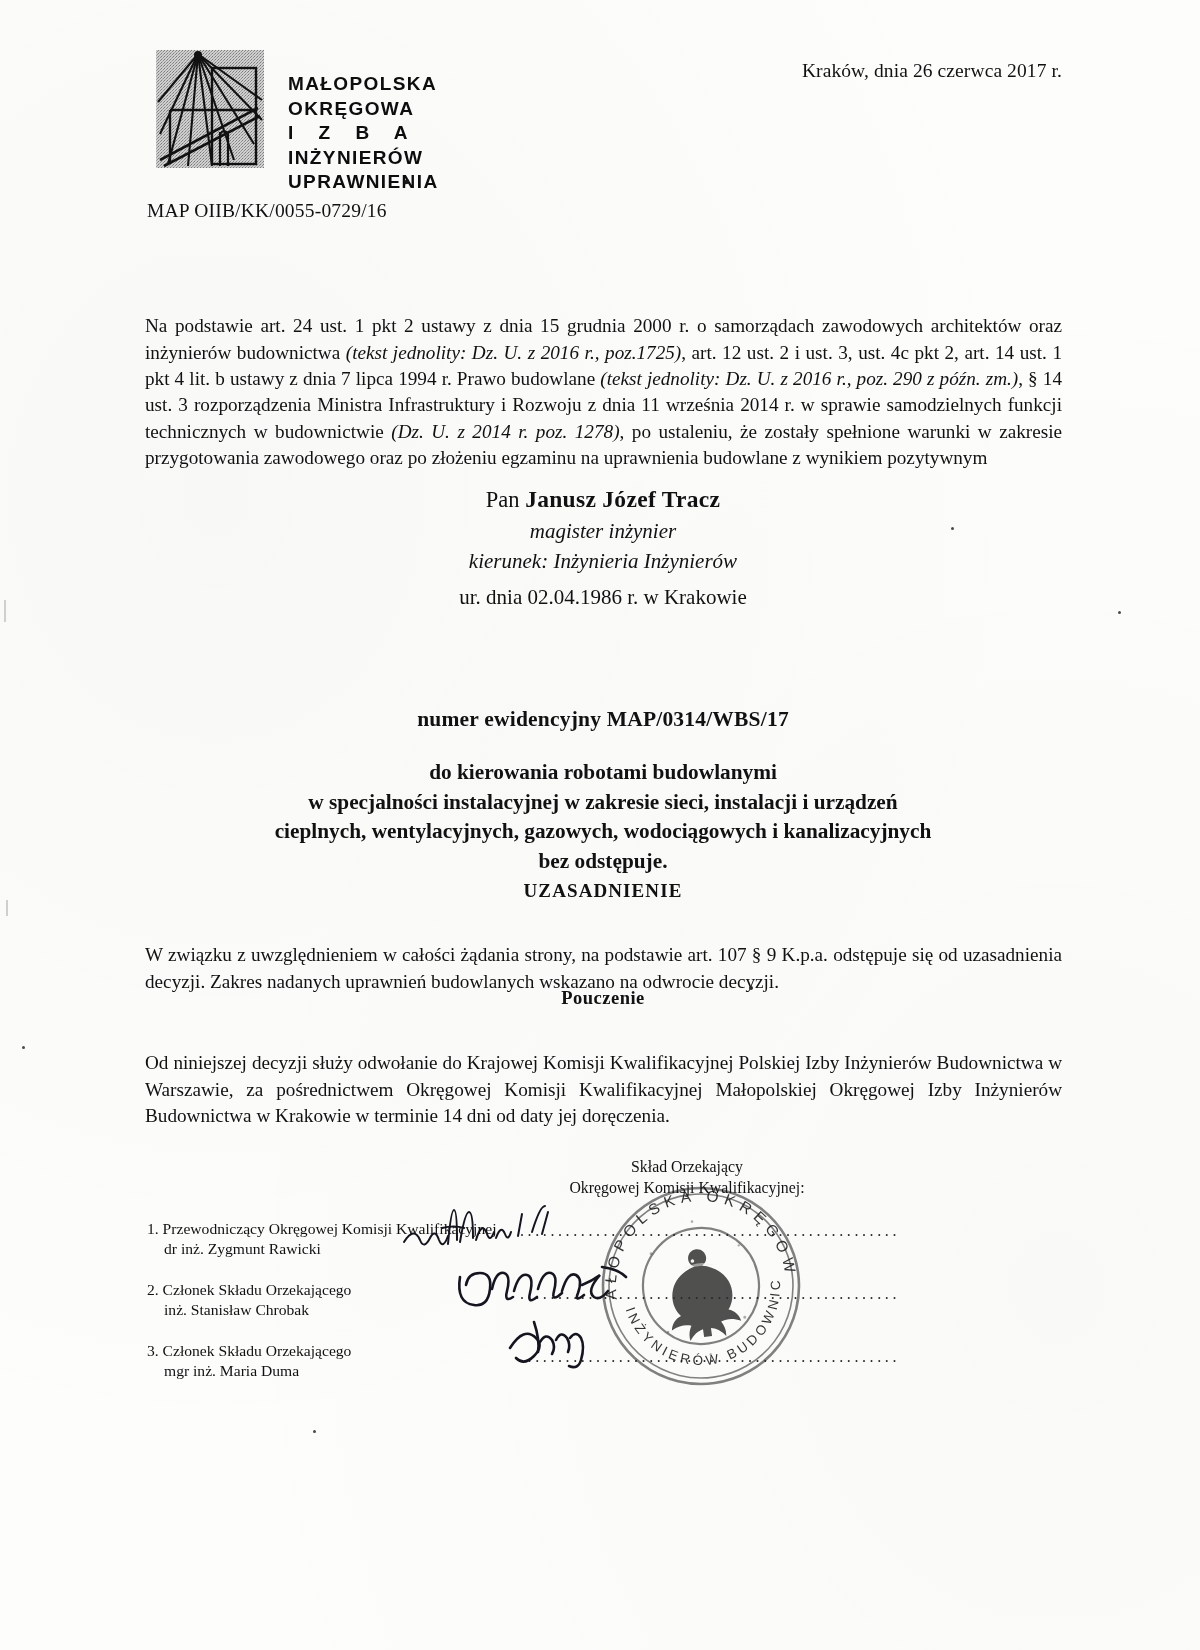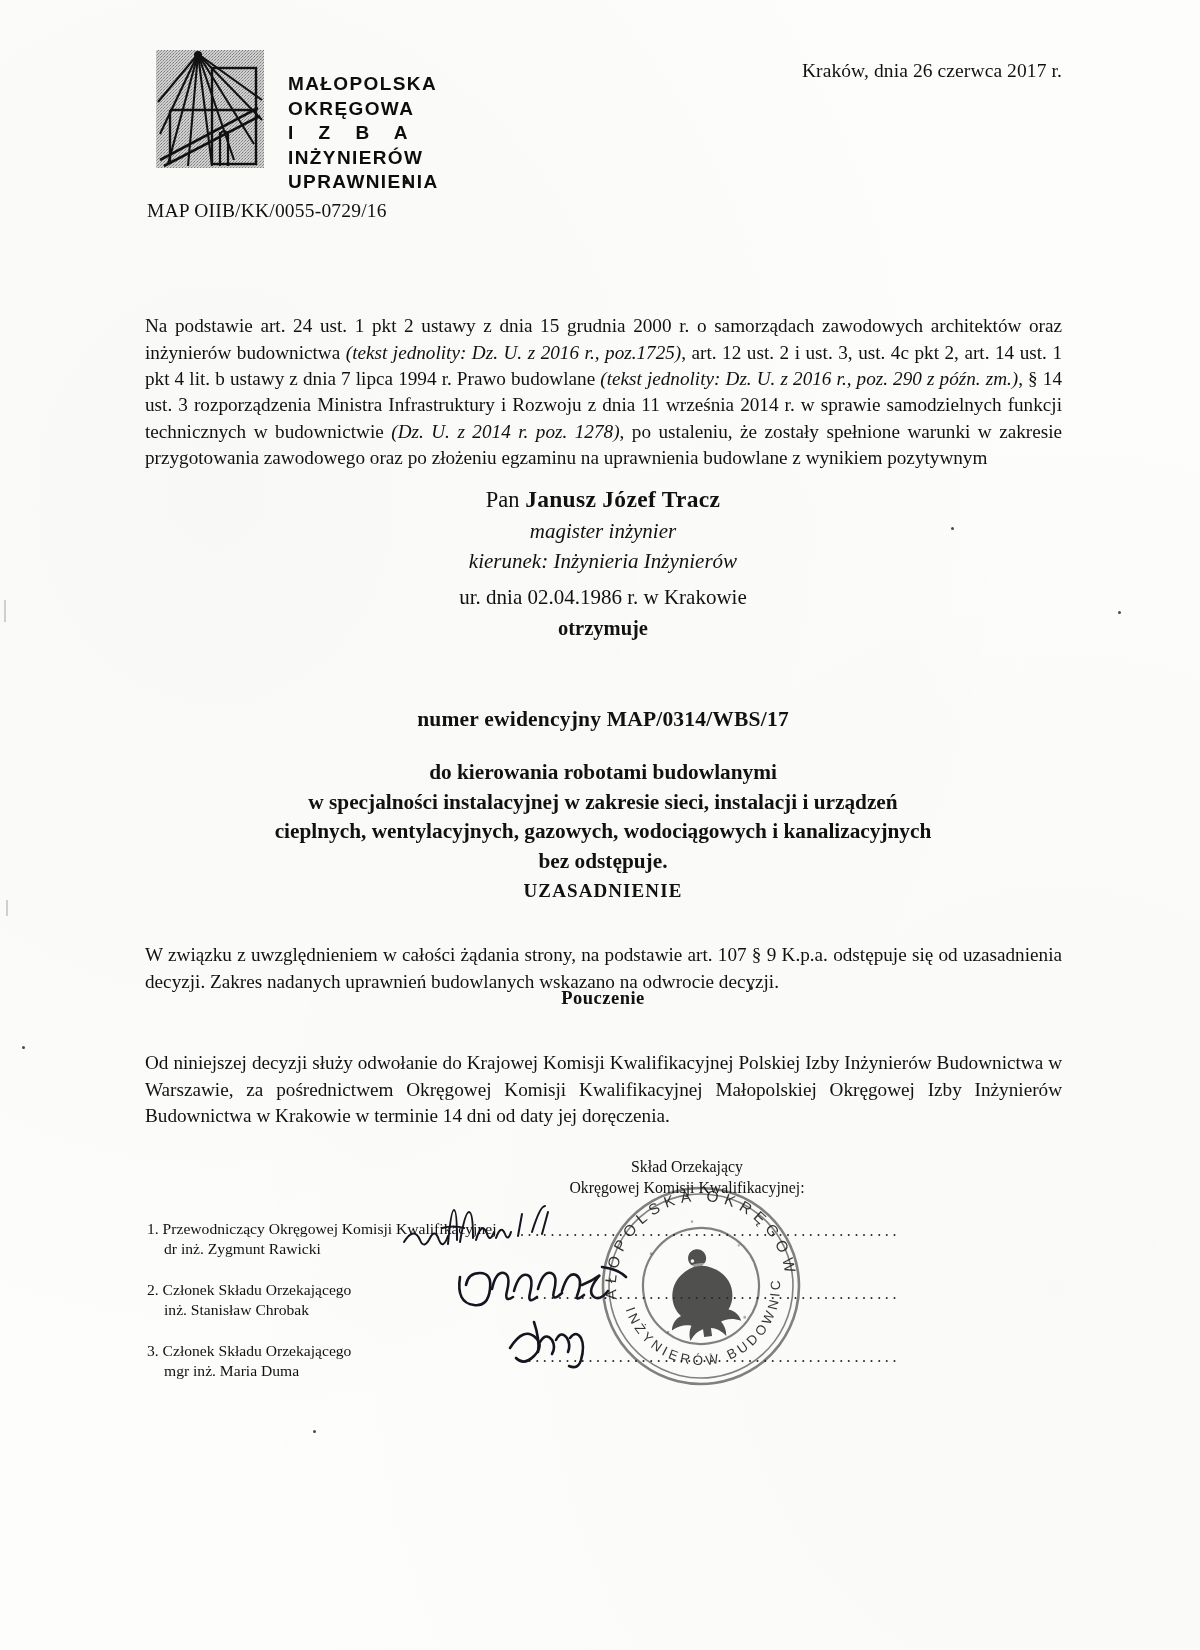--- a/index.html
+++ b/index.html
@@ -325,21 +325,20 @@
     <div class="file-ref">MAP OIIB/KK/0055-0729/16</div>
 
 
     <p class="legal-basis"><span>Na podstawie art. 24 ust. 1 pkt 2 ustawy z dnia 15 grudnia 2000 r. o samorządach zawodowych architektów oraz inżynierów budownictwa </span><i>(tekst jednolity: Dz. U. z 2016 r., poz.1725)</i><span>, art. 12 ust. 2 i ust. 3, ust. 4c pkt 2, art. 14 ust. 1 pkt 4 lit. b ustawy z dnia 7 lipca 1994 r. Prawo budowlane </span><i>(tekst jednolity: Dz. U. z 2016 r., poz. 290 z późn. zm.)</i><span>, § 14 ust. 3 rozporządzenia Ministra Infrastruktury i Rozwoju z dnia 11 września 2014 r. w sprawie samodzielnych funkcji technicznych w budownictwie </span><i>(Dz. U. z 2014 r. poz. 1278)</i><span>, po ustaleniu, że zostały spełnione warunki w zakresie przygotowania zawodowego oraz po złożeniu egzaminu na uprawnienia budowlane z wynikiem pozytywnym</span></p>
 
     <div class="recipient-block">
       <div class="r-pan"><span>Pan </span><b>Janusz Józef Tracz</b></div>
       <div class="r-degree">magister inżynier</div>
       <div class="r-field">kierunek: Inżynieria Inżynierów</div>
       <div class="r-birth">ur. dnia 02.04.1986 r. w Krakowie</div>
-      <div class="r-receives">otrzymuje</div>
     </div>
 
     <div class="grant-number">numer ewidencyjny MAP/0314/WBS/17</div>
     <div class="scope">
       <div>do kierowania robotami budowlanymi</div>
       <div>w specjalności instalacyjnej w zakresie sieci, instalacji i urządzeń</div>
       <div>cieplnych, wentylacyjnych, gazowych, wodociągowych i kanalizacyjnych</div>
       <div>bez odstępuje.</div>
     </div>
 

